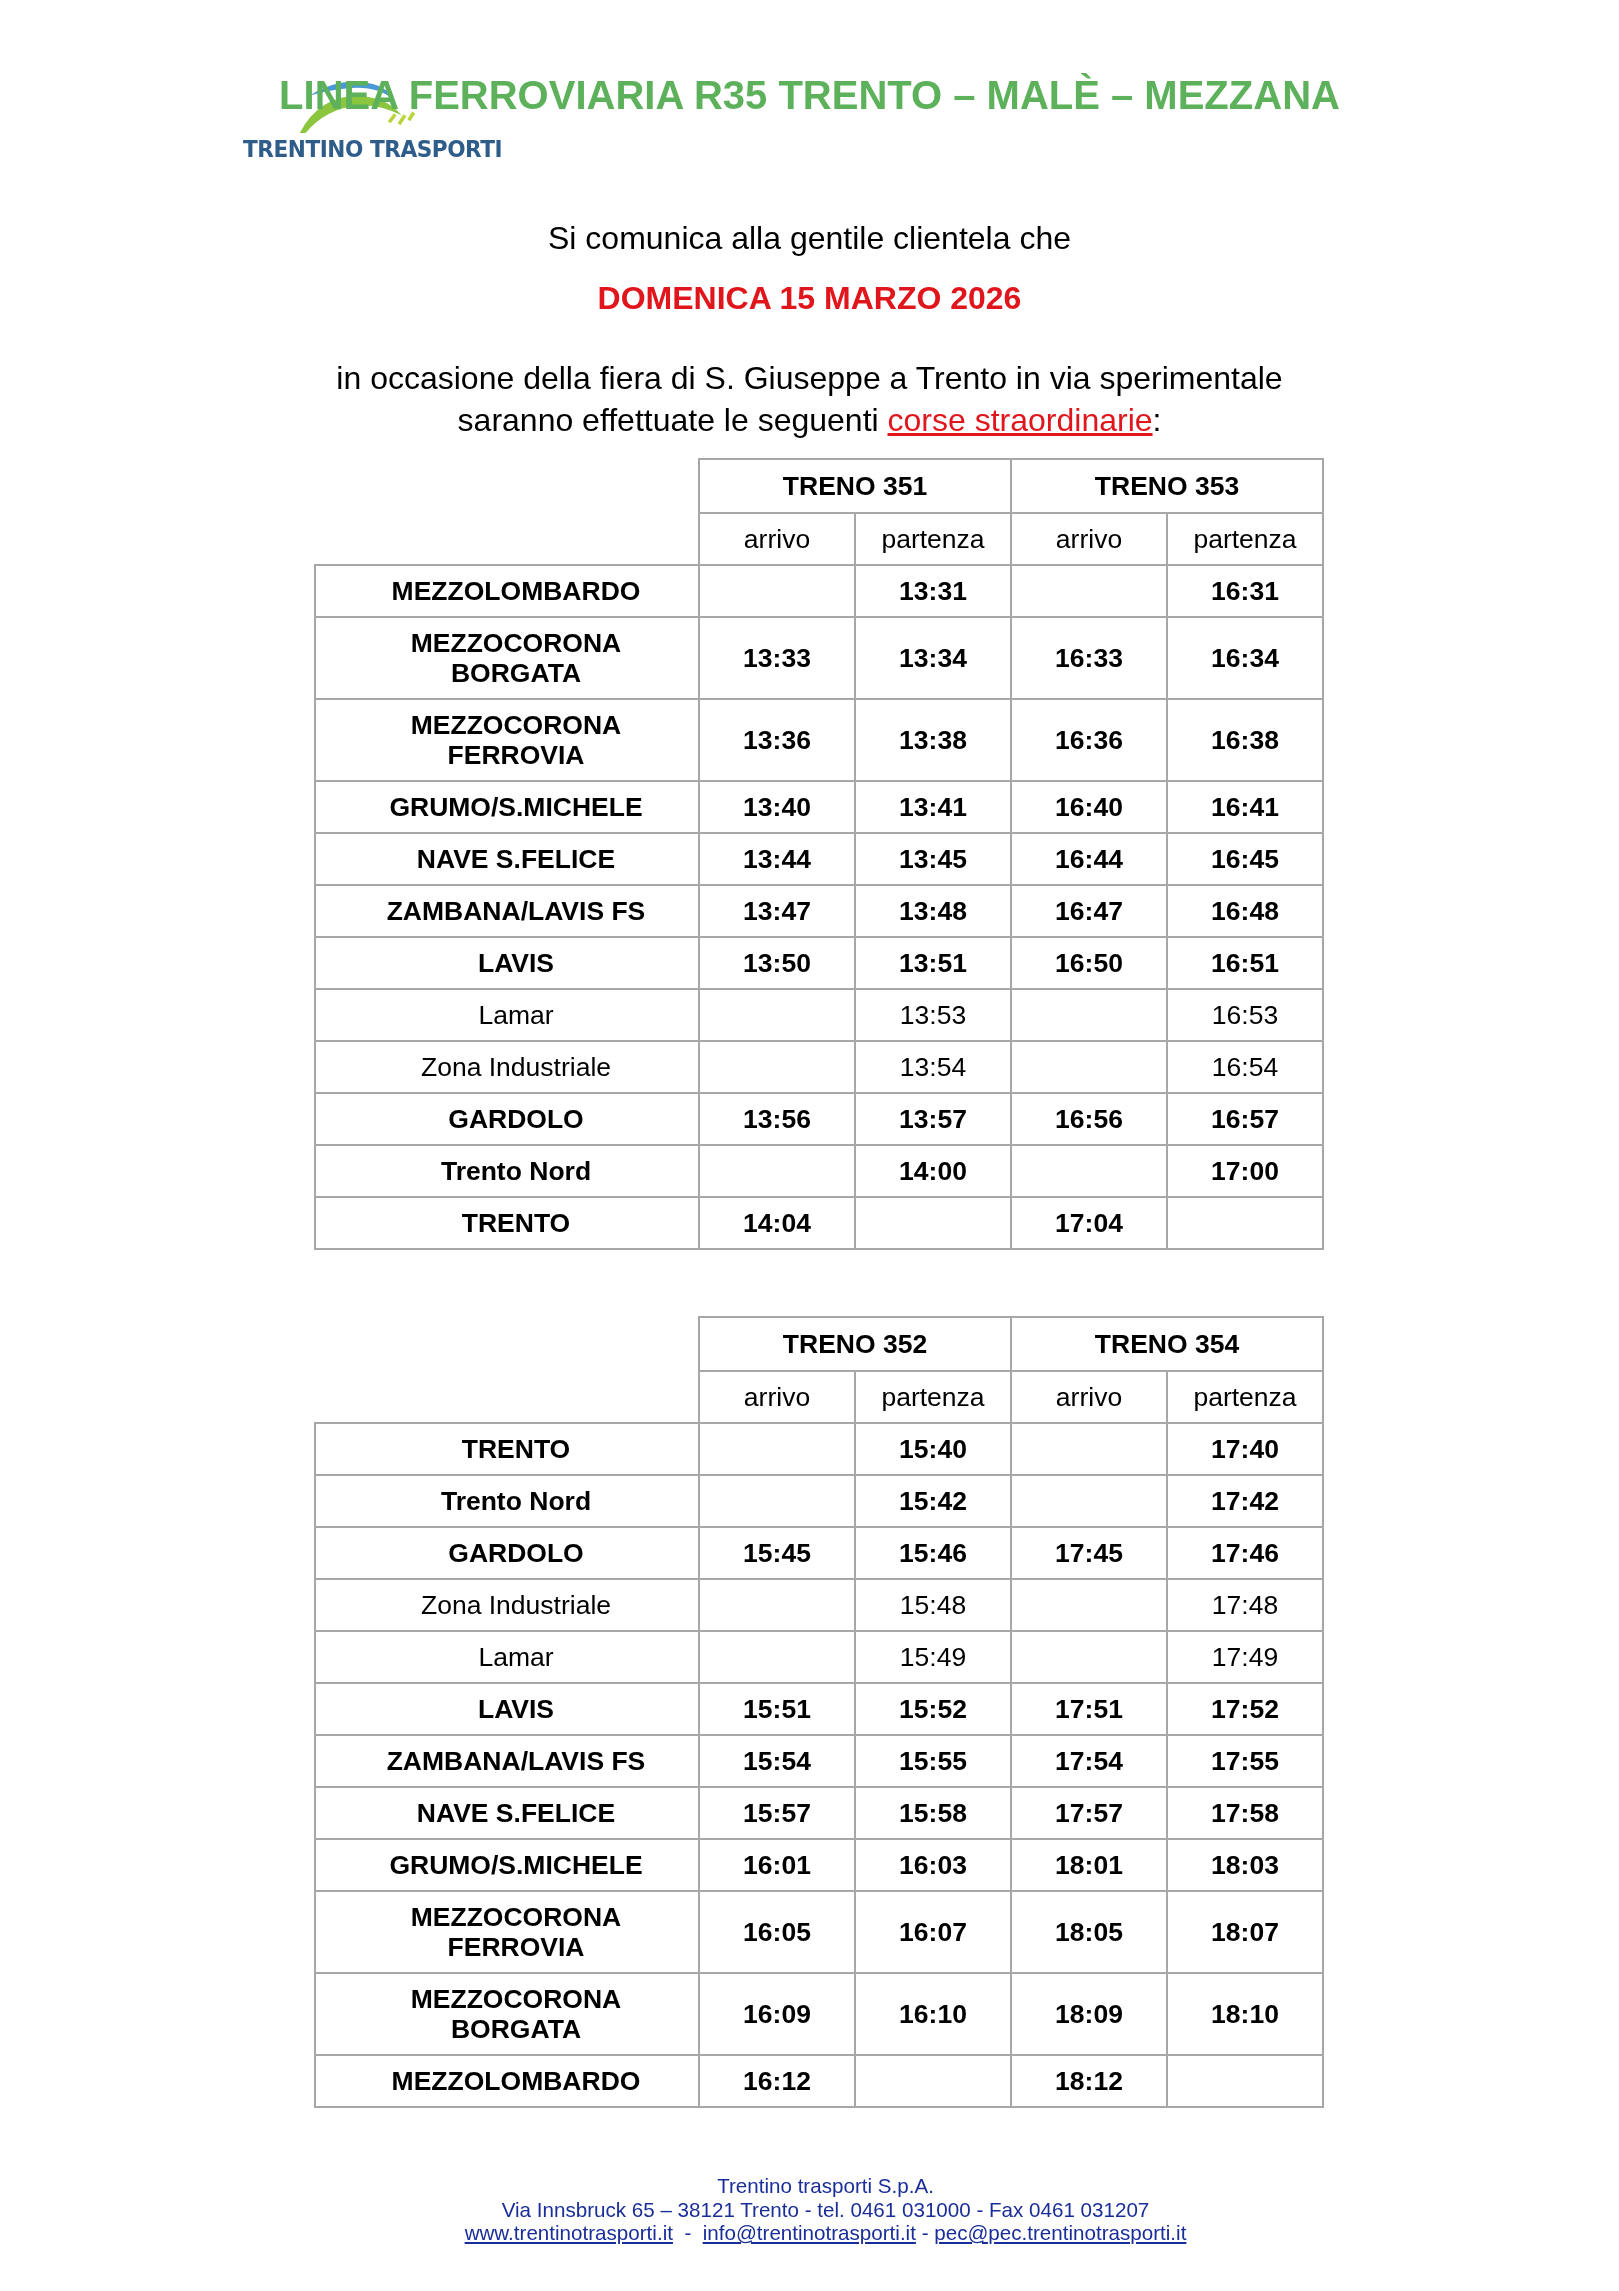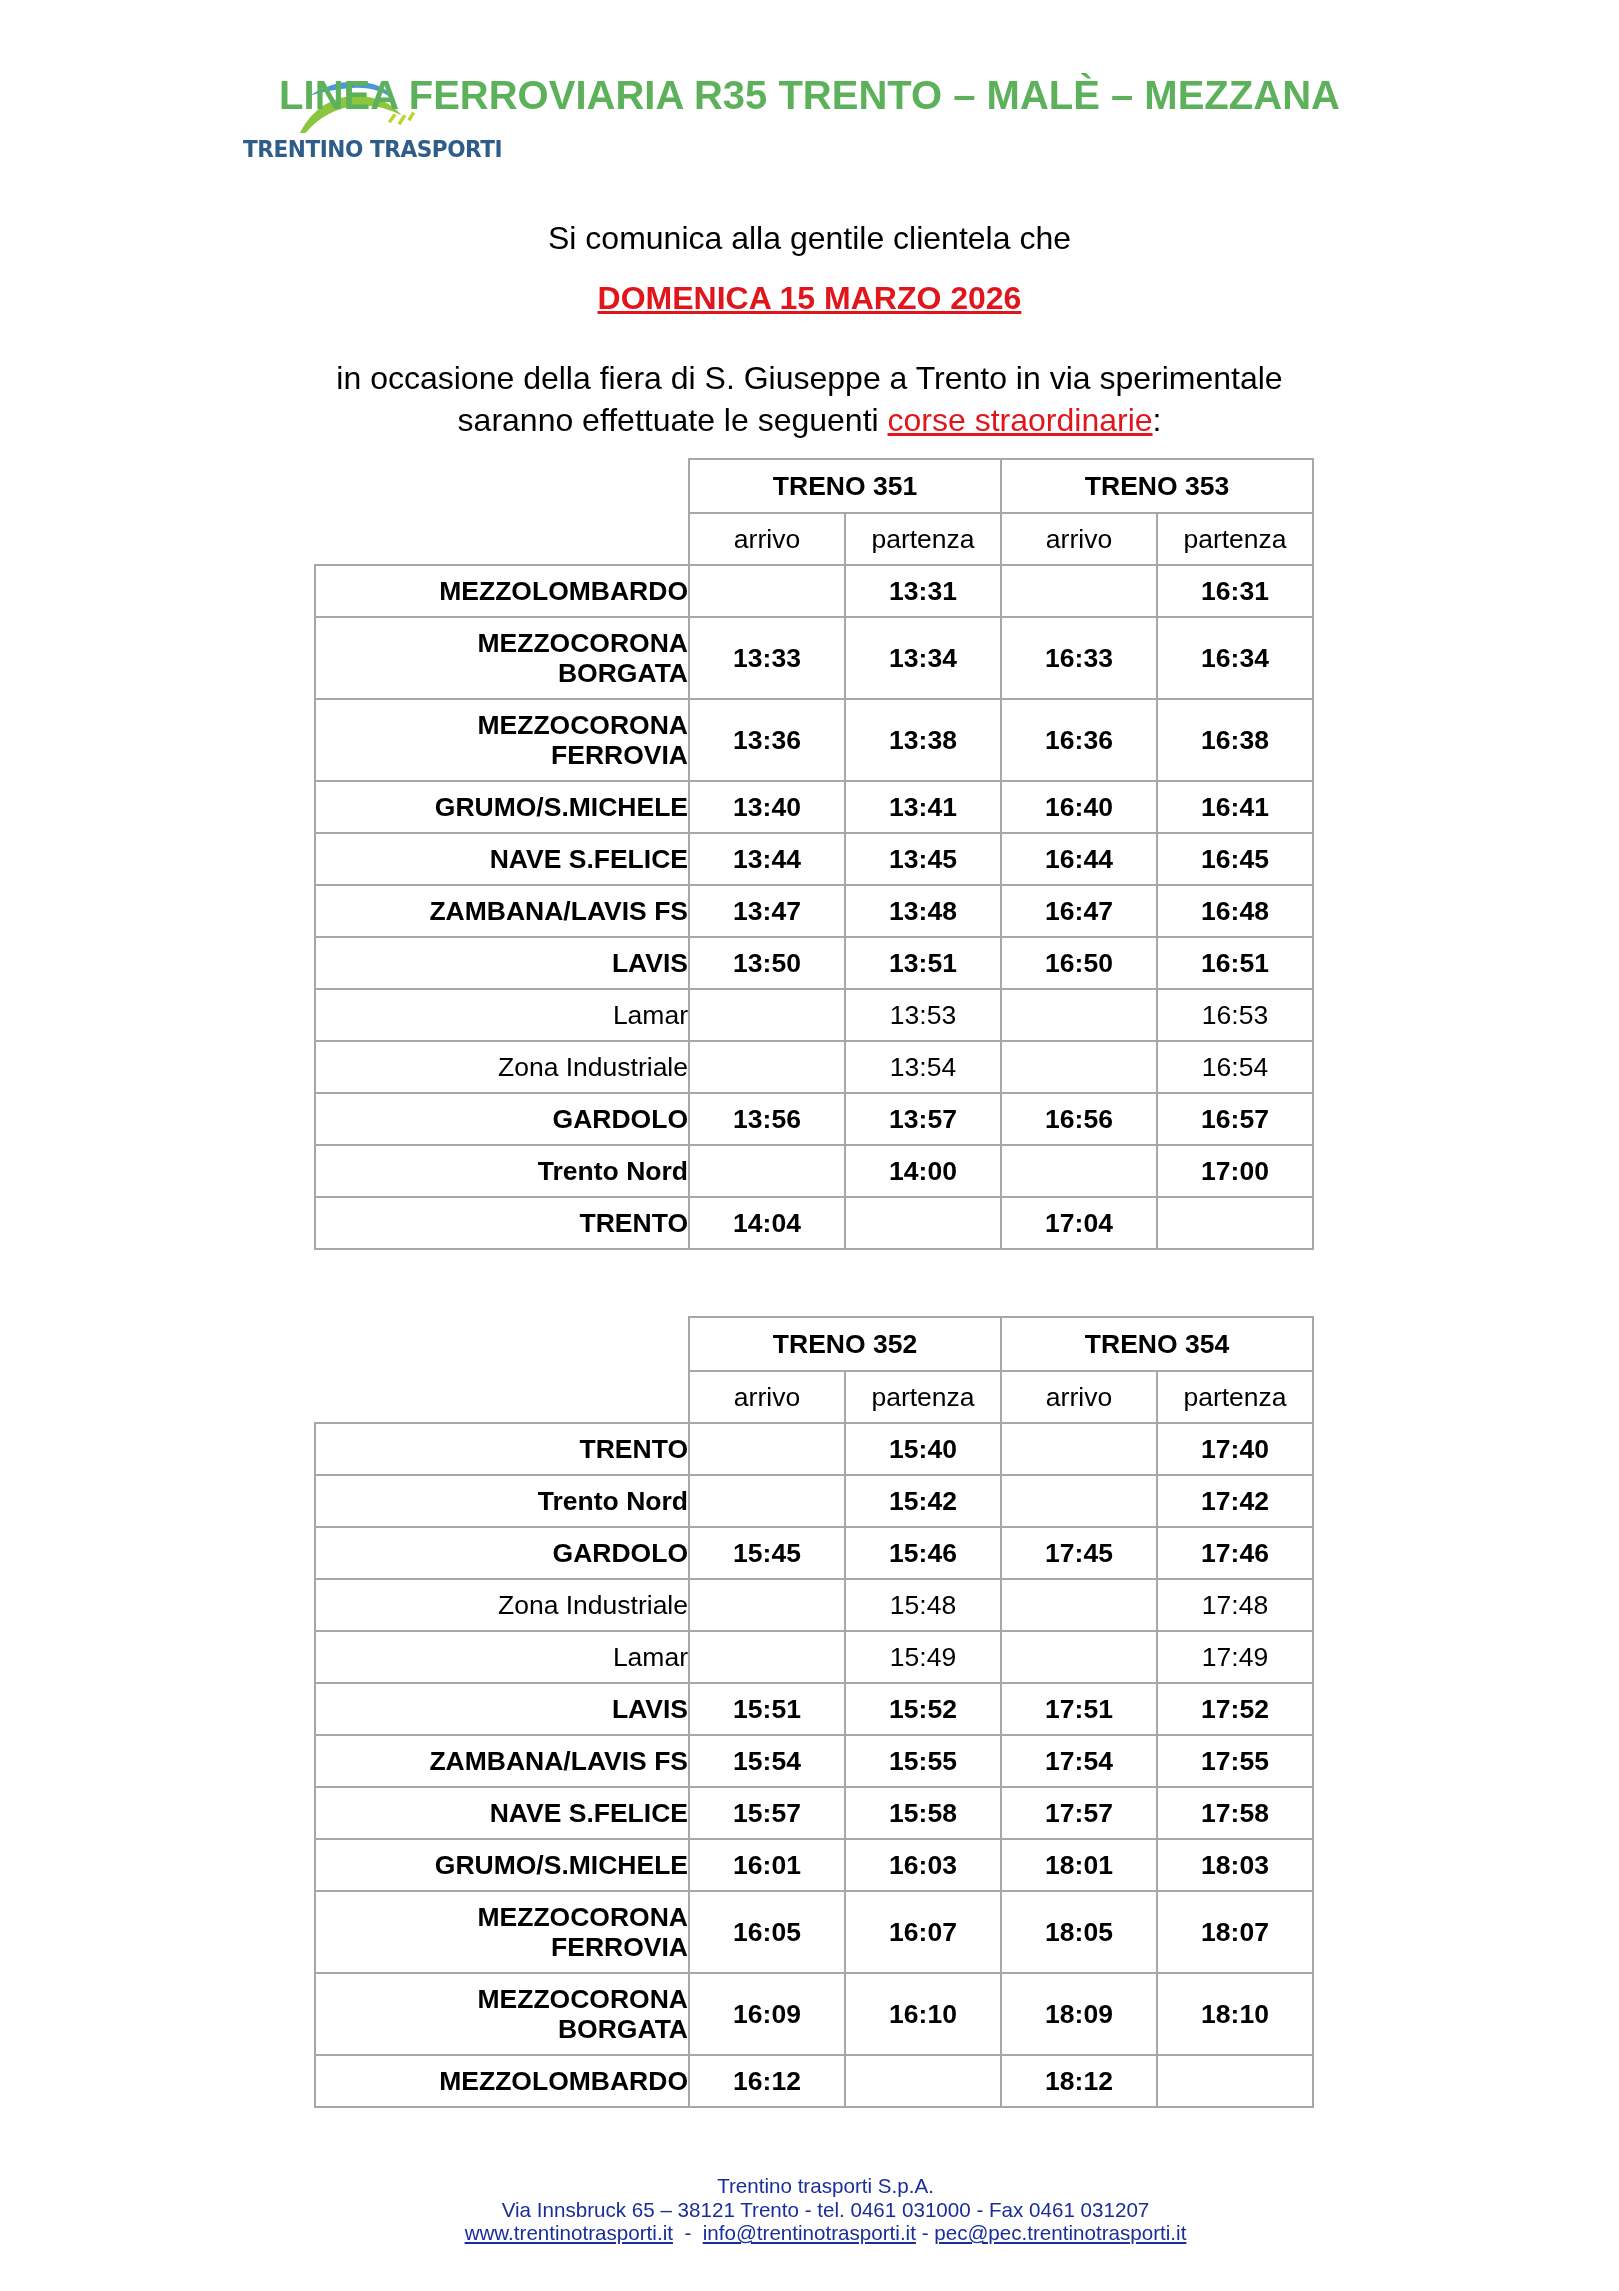--- a/index.html
+++ b/index.html
@@ -8,21 +8,21 @@
   .logo svg { position:absolute; left:0; top:0; }
   .logo-text { position:absolute; left:2px; top:61px; font-family:"DejaVu Sans", sans-serif; font-weight:bold; font-size:23.5px; color:#2f5d8a; letter-spacing:-0.5px; white-space:nowrap; transform:scaleX(0.92); transform-origin:left; }
   .title { position:absolute; left:0; width:1619px; top:73px; text-align:center; font-weight:bold; font-size:40px; color:#5cb15a; padding-left:0; }
   .title span { display:inline-block; margin-left:0; }
   .intro { position:absolute; left:0; width:1619px; text-align:center; font-size:32px;margin-top:8px; }
   .intro.date { color:#e0161c; font-weight:bold; }
   .link-red { color:#e0161c; text-decoration:underline; }
   table.tt { position:absolute; left:314px; border-collapse:collapse; font-size:26.5px; }
   table.tt td { border:2px solid #a7a7a7; padding:0; text-align:center; vertical-align:middle; }
   table.tt td.blank { border-top:none; border-left:none; }
-  table.tt td.st { text-align:right; padding-left:8px; width:364px; line-height:30px; }
+  table.tt td.st { text-align:center; padding-left:18px; width:364px; line-height:30px; }
   table.tt td.tc { width:154px; }
   table.tt .b { font-weight:bold; }
   table.tt tr.h1 td { height:52px;border-radius:19px; }
   table.tt tr.h2 td { height:50px; }
   table.tt tr.r1 td { height:50px; }
   table.tt tr.r2 td { height:80px; }
   .footer { position:absolute; left:16px; width:1619px; text-align:center; color:#1a2e9a; font-size:20.6px; line-height:23.5px; }
   .footer a { color:#1a2e9a; text-decoration:underline; }
 </style>
 </head>
@@ -33,21 +33,21 @@
     <path d="M70 22 Q 100 2 135 10 Q 150 14 156 26 Q 140 12 112 14 Q 88 16 70 22 Z" fill="#4a98d6"></path>
     <path d="M60 60 Q 80 22 120 22 Q 150 24 164 42 Q 140 30 118 32 Q 86 36 66 60 Z" fill="#8cc63f"></path>
     <path d="M150 48 l6 -8 l3 2 l-6 8 z M160 50 l6 -9 l3 2 l-6 9 z M170 46 l5 -8 l3 2 l-5 8 z" fill="#b9d53a"></path>
   </svg>
   <div class="logo-text">TRENTINO TRASPORTI</div>
 </div>
 
 <div class="title"><span>LINEA FERROVIARIA R35 TRENTO – MALÈ – MEZZANA</span></div>
 
 <div class="intro" style="top:212px;">Si comunica alla gentile clientela che</div>
-<div class="intro date" style="top:272px;text-decoration:underline;">DOMENICA 15 MARZO 2026</div>
+<div class="intro date" style="top:272px;">DOMENICA 15 MARZO 2026</div>
 <div class="intro" style="top:352px;">in occasione della fiera di S. Giuseppe a Trento in via sperimentale</div>
 <div class="intro" style="top:394px;">
   <span>saranno effettuate le seguenti </span><span class="link-red">corse straordinarie</span><span>:</span>
 </div>
 
 <table class="tt" id="tt0" style="top:458px;">
     <tbody>
       <tr class="h1">
         <td class="blank" rowspan="2" style="border:none;border-bottom:2px solid #a7a7a7;"></td>
         <td colspan="2" class="b">TRENO 351</td>

